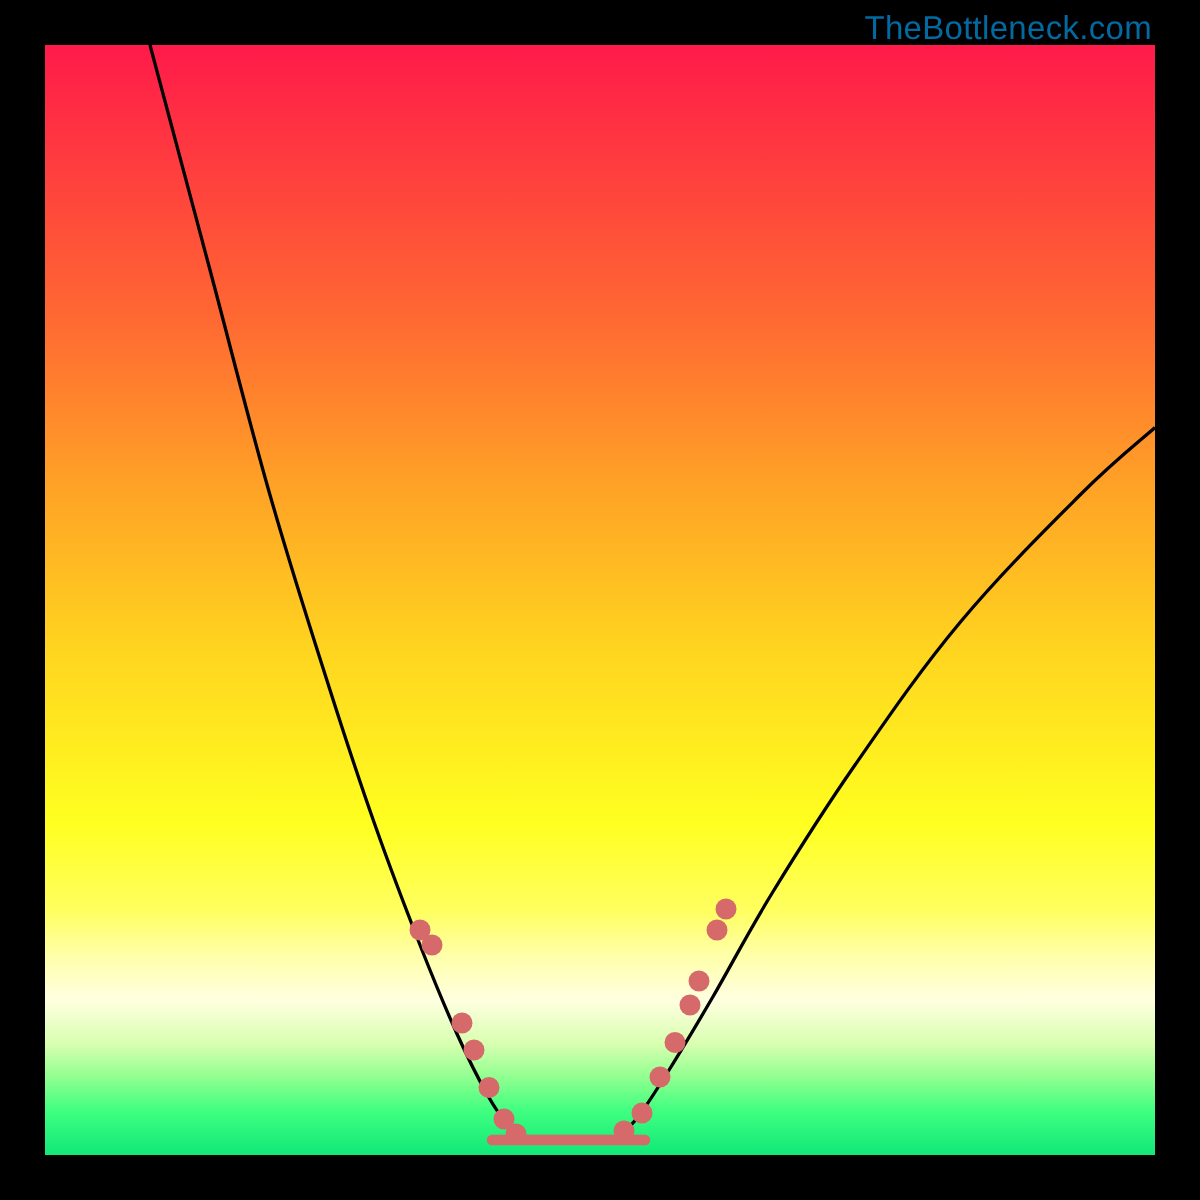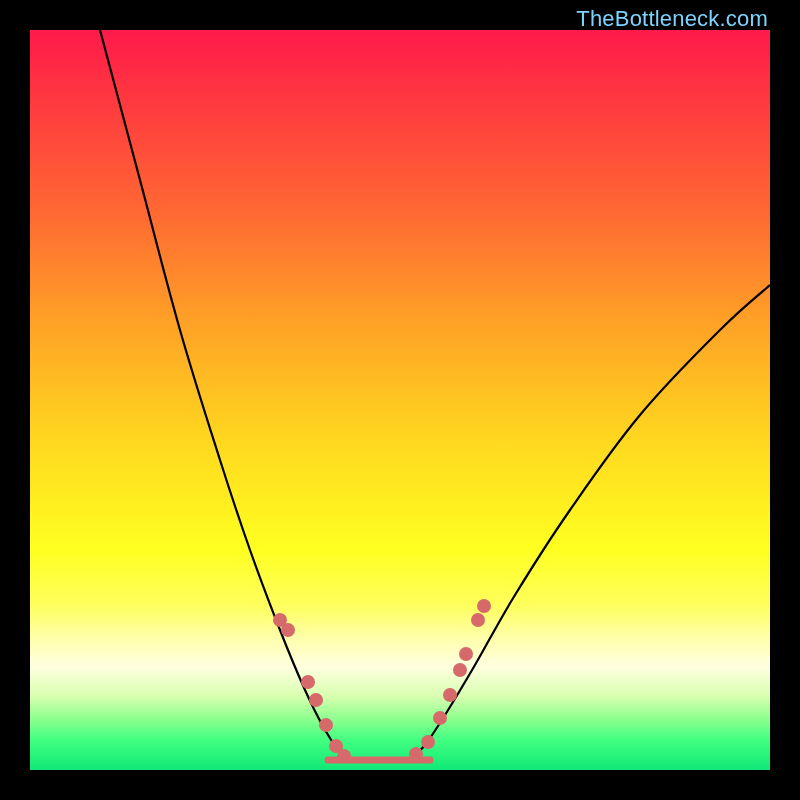--- a/index.html
+++ b/index.html
@@ -36,21 +36,21 @@
       #d8ffb0 90%,
       #90ff90 93%,
       #40ff80 96%,
       #10e878 100%
     );
   }
   .watermark {
     position: absolute;
     top: 6px;
     right: 32px;
-    color: #7dd3fc;
+    color: #0369a1;
     font-size: 22px;
     font-weight: 500;
     letter-spacing: 0.2px;
   }
   svg.curve-layer {
     position: absolute;
     left: 0;
     top: 0;
     width: 740px;
     height: 740px;

